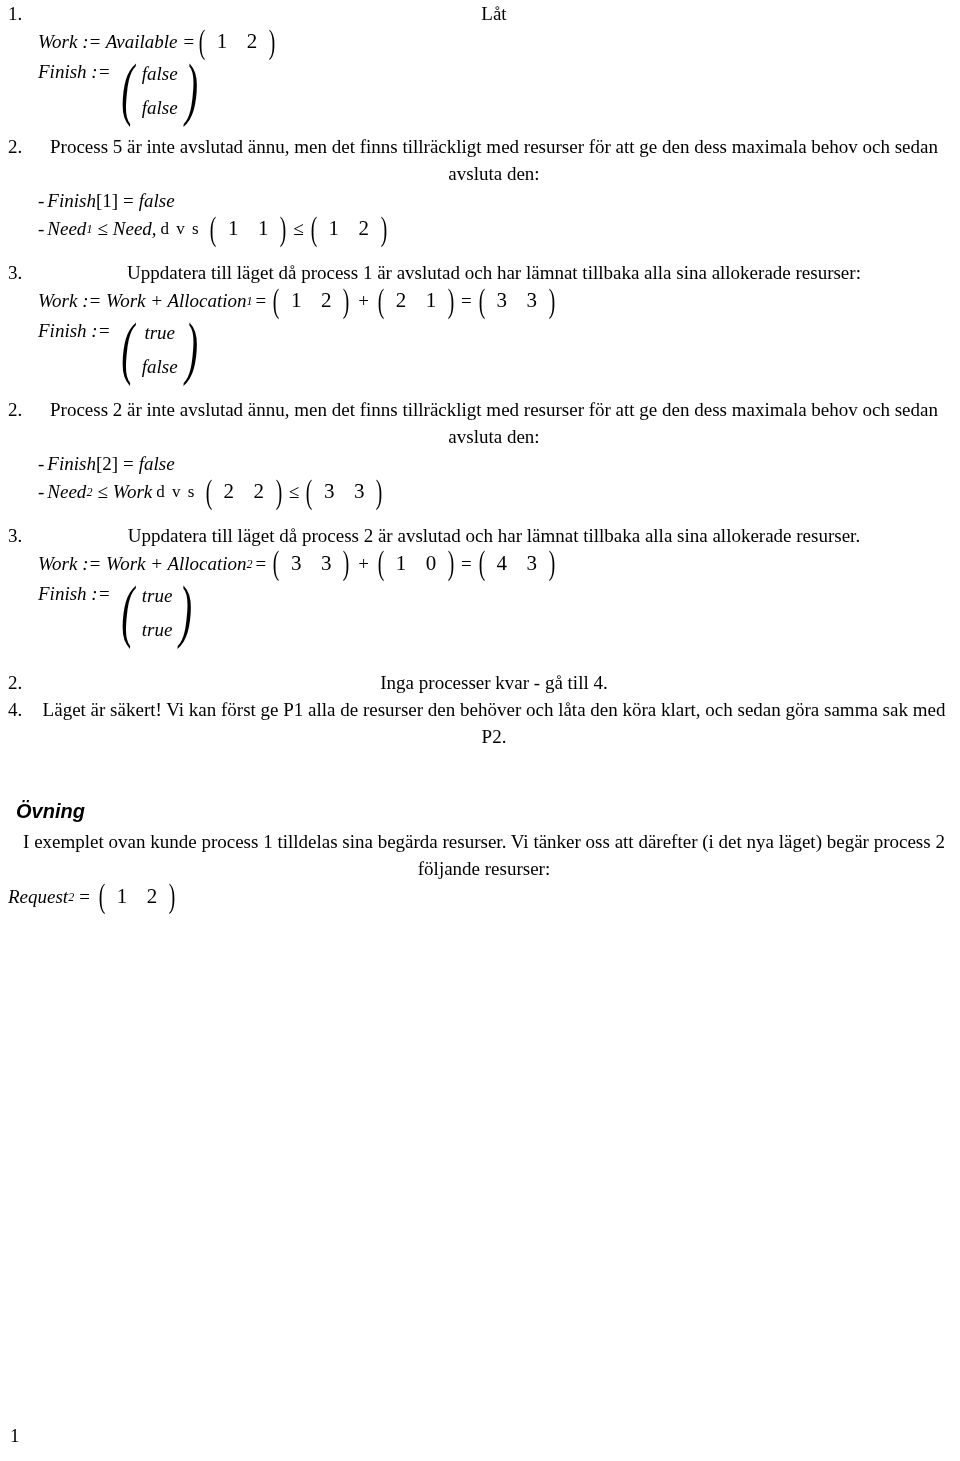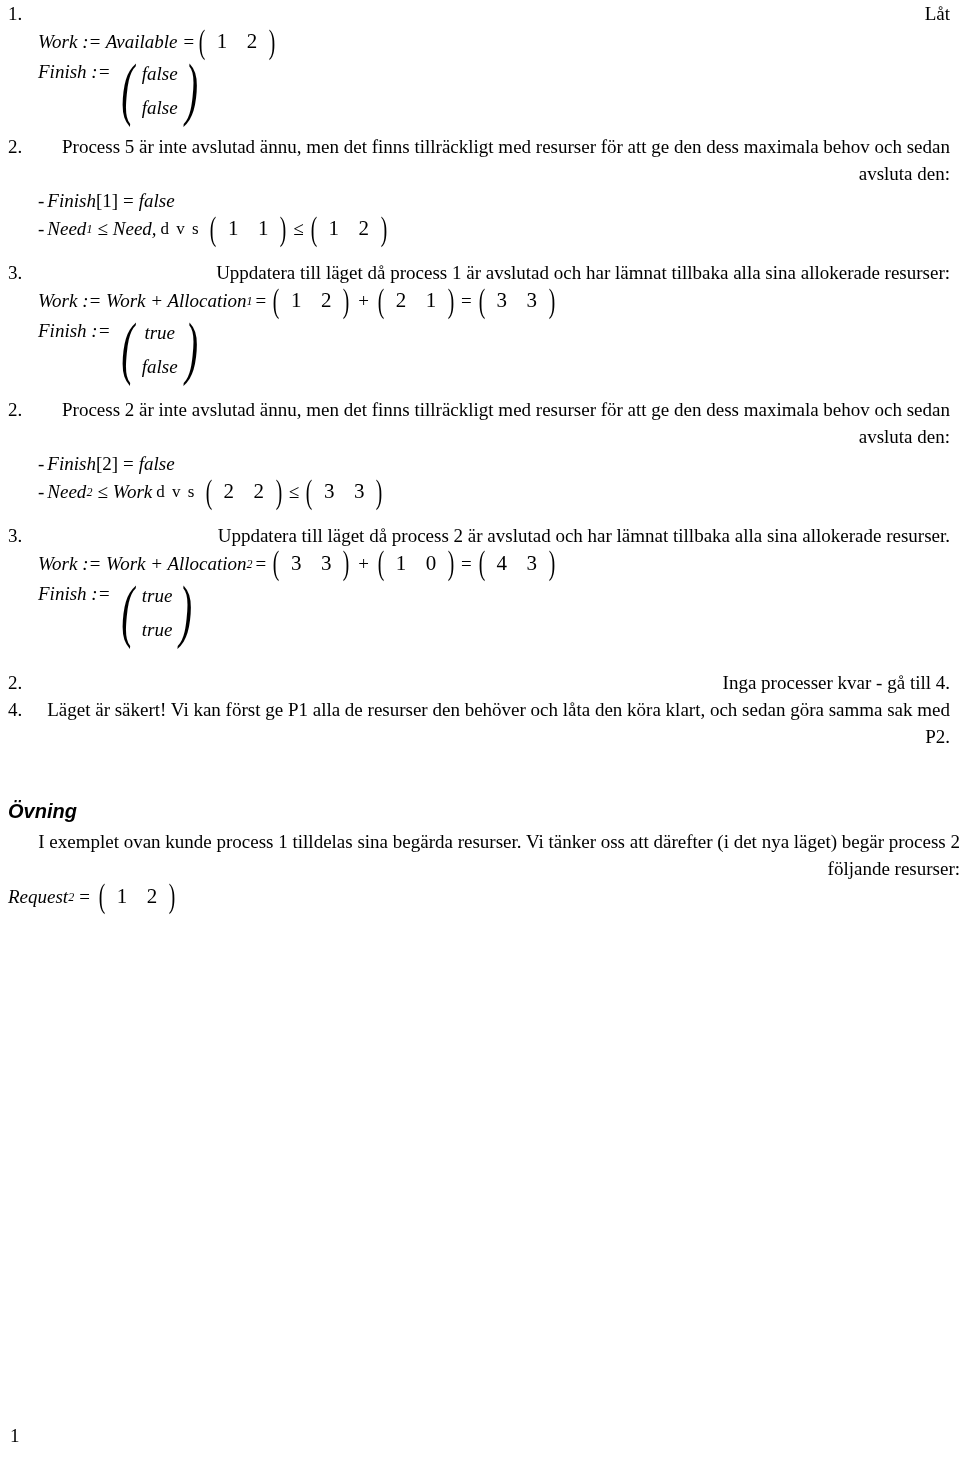--- a/index.html
+++ b/index.html
@@ -39,21 +39,21 @@
     line-height: 27px;
   }
   .step-body {
     flex: 1 1 auto;
     padding-right: 10px;
   }
   .para {
     font-size: 19px;
     line-height: 27px;
     margin: 0;
-    text-align: right;
+    text-align: center;
   }
 
   
   .mathline {
     display: flex;
     align-items: flex-start;
     font-style: italic;
     font-size: 19px;
     line-height: 30px;
     margin: 0;
@@ -138,21 +138,21 @@
   .dash { font-style: normal; padding-right: 3px; }
   .ital { font-style: italic; }
 
   h2.ovning {
     font-family: "Liberation Sans", sans-serif;
     font-style: italic;
     font-weight: bold;
     font-size: 20px;
     line-height: 26px;
     margin: 0;
-    padding: 0 0 0 8px;
+    padding: 0 0 0 16px;
   }
 
   .flow { padding-left: 8px; }
 
   .pagenum {
     position: absolute;
     left: 10px;
     bottom: 14px;
     font-size: 19px;
     line-height: 22px;

